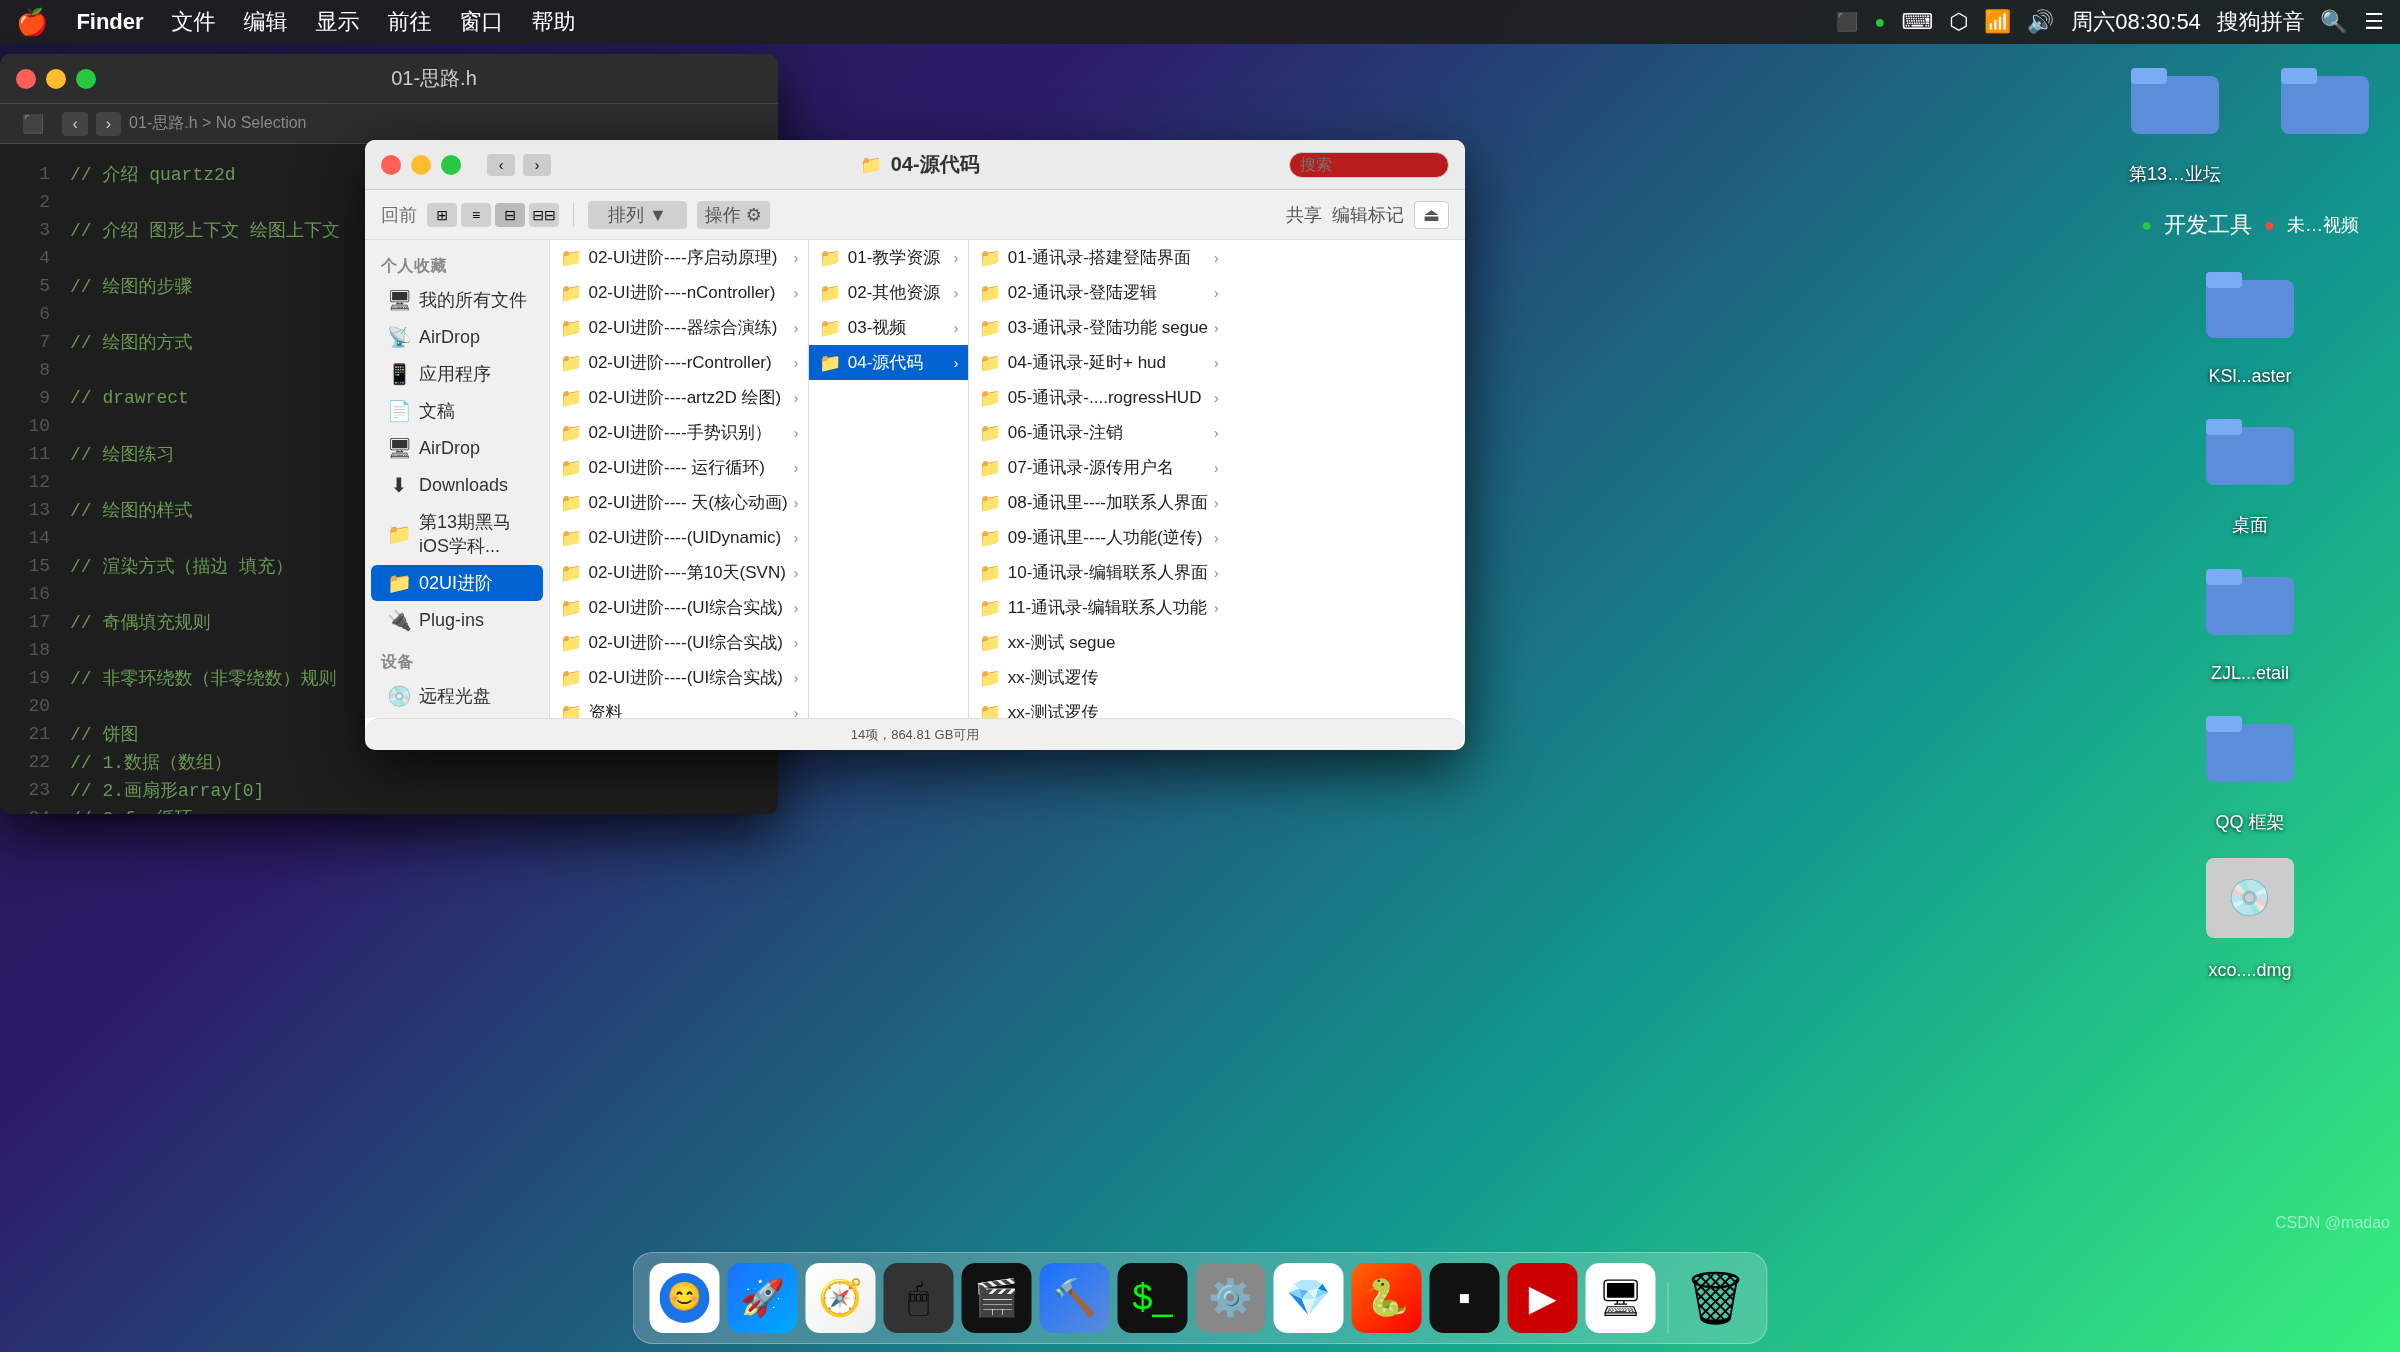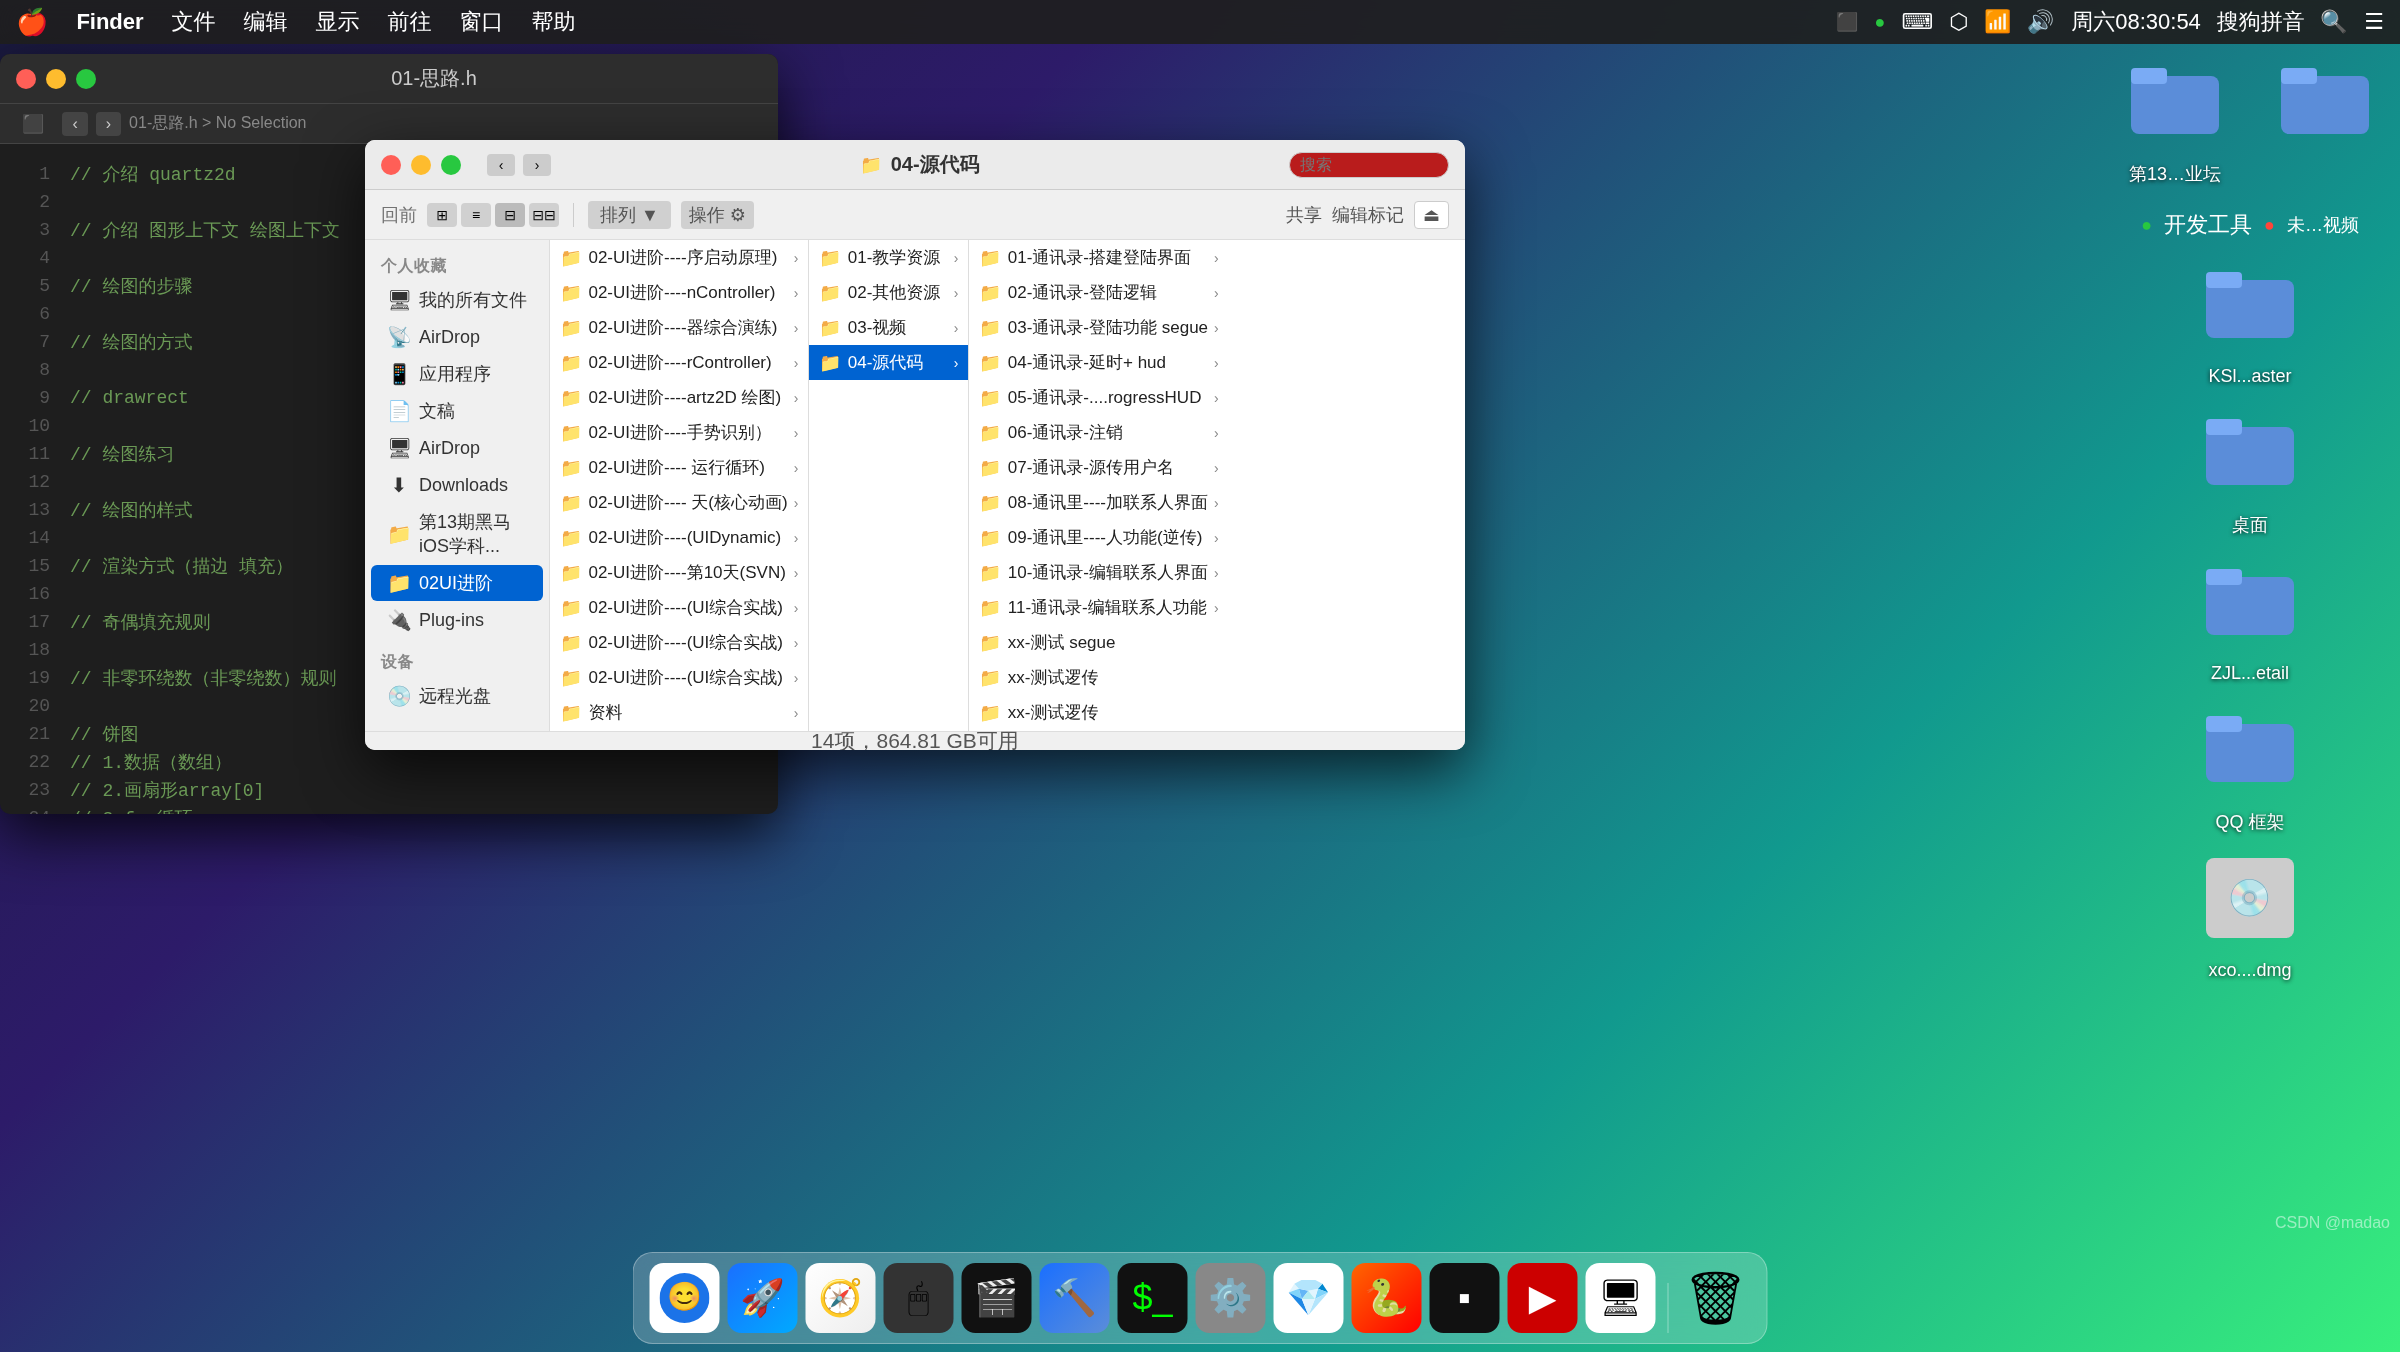--- a/index.html
+++ b/index.html
@@ -311,29 +311,30 @@
       text-overflow: ellipsis;
     }
     .item-arrow {
       color: #888;
       font-size: 14px;
       flex-shrink: 0;
     }
 
     
     .finder-statusbar {
-      height: 19px;
+      height: 32px;
       background: #f0f0f0;
       border-top: 1px solid #ddd;
       display: flex;
       align-items: center;
       justify-content: center;
-      font-size: 21px;
+      font-size: 13px;
       color: #555;
       flex-shrink: 0;
+      border-radius: 15px;
     }
 
     
     .dock {
       position: absolute;
       bottom: 8px;
       left: 50%;
       transform: translateX(-50%);
       display: flex;
       align-items: flex-end;
@@ -624,21 +625,21 @@
   </div>
   <div class="finder-toolbar">
     <span style="font-size:18px;color:#737373;">回前</span>
     <div class="finder-view-btns">
       <button class="finder-view-btn">⊞</button>
       <button class="finder-view-btn">≡</button>
       <button class="finder-view-btn active">⊟</button>
       <button class="finder-view-btn">⊟⊟</button>
     </div>
     <span style="width:1px;height:24px;background:#ccc;margin:0 4px;"></span>
-    <span style="font-size:18px;color:#555;background:#d0d0d0;border-radius:4px;padding:2px 12px;">排列 ▼</span>
+    <span style="font-size:18px;color:#555;background:#d0d0d0;border-radius:4px;padding:2px 20px;">排列 ▼</span>
     <span style="font-size:18px;color:#555;background:#d0d0d0;border-radius:4px;padding:2px 8px;">操作 ⚙</span>
     <div class="finder-spacer"></div>
     <span style="font-size:18px;color:#555;">共享</span>
     <span style="font-size:18px;color:#555;">编辑标记</span>
     <span style="font-size:18px;color:#555;border:1px solid #ccc;border-radius:4px;padding:2px 8px;background:#fff;">⏏</span>
   </div>
   <div class="finder-body">
 
     <div class="finder-sidebar">
       <div class="sidebar-section-title">个人收藏</div>

